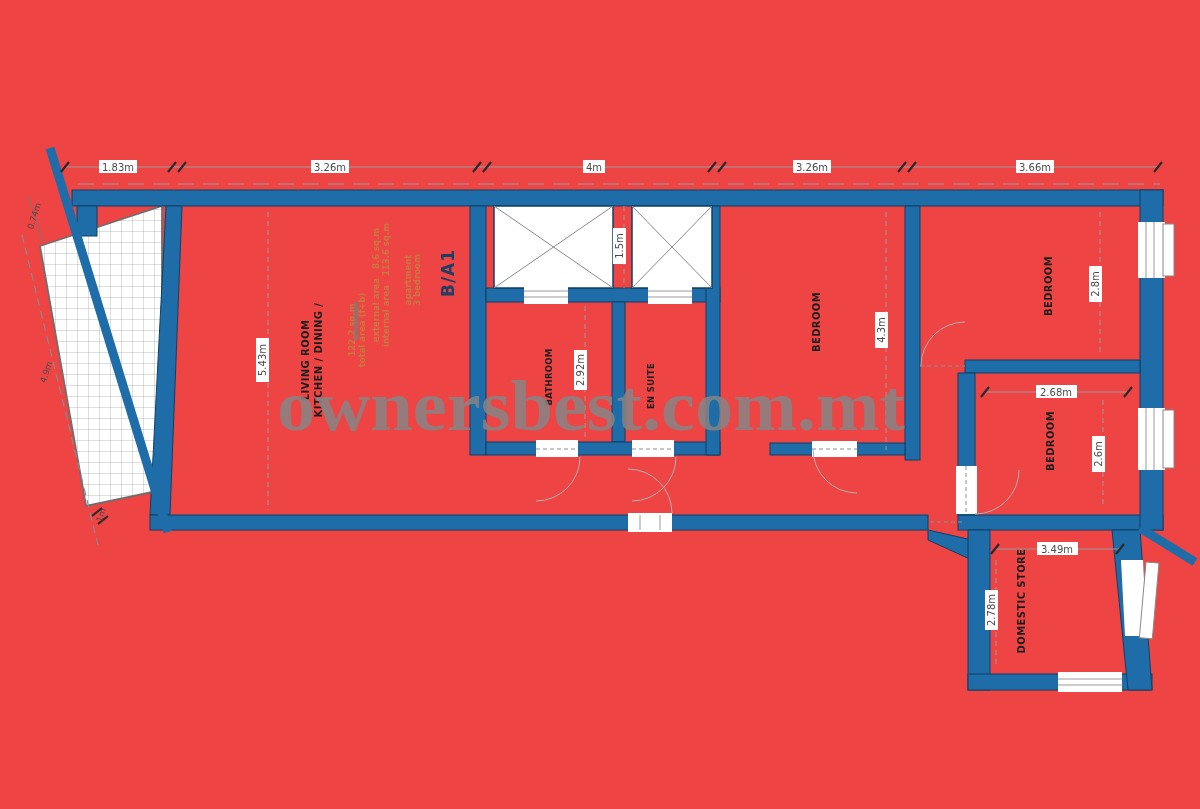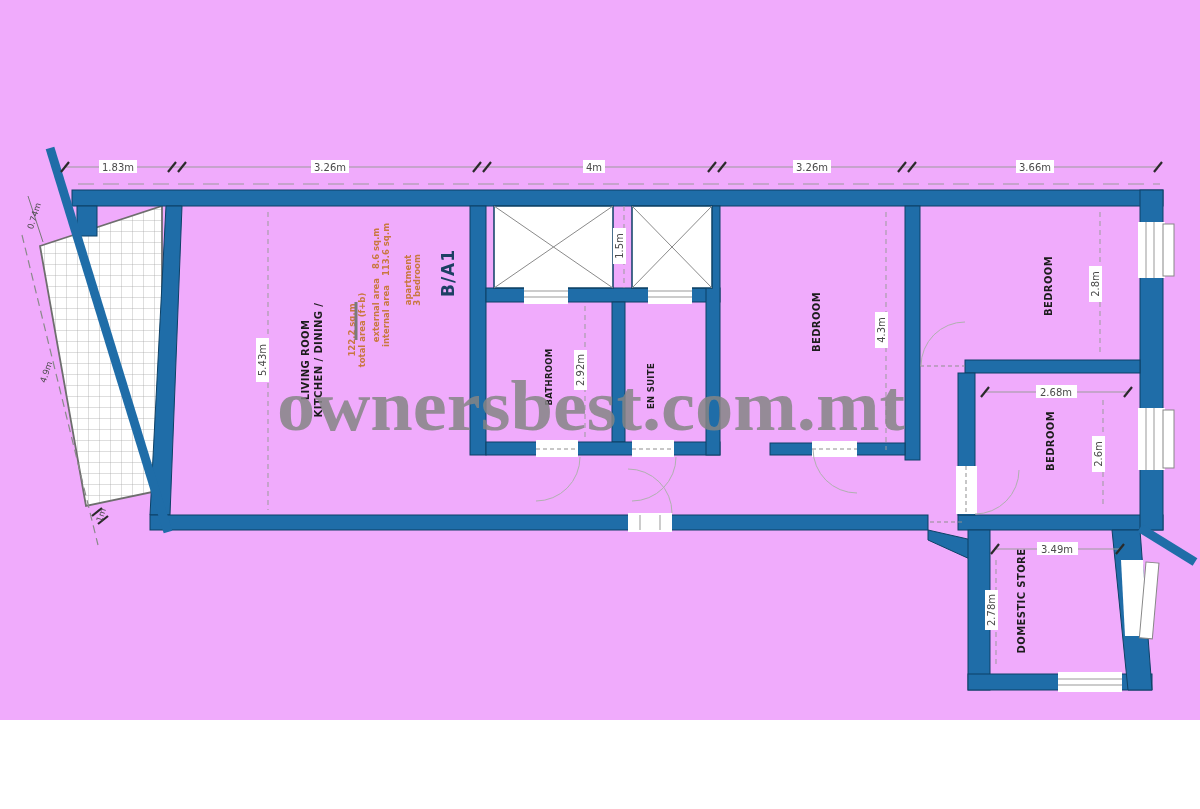--- a/index.html
+++ b/index.html
@@ -1,16 +1,16 @@
 <!DOCTYPE html>
 <html><head>
 <meta charset="utf-8">
 <style>
   html,body{margin:0;padding:0;background:#ffffff;}
-  .canvas{position:relative;width:1200px;height:720px;background:#f0abfc;overflow:hidden;
+  .canvas{position:relative;width:1200px;height:809px;background:#ef4444;overflow:hidden;
           font-family:"DejaVu Sans", sans-serif;}
   svg{display:block;}
   .wall{fill:#1f6da8;stroke:#0d4166;stroke-width:1;}
   .wall-line{stroke:#1f6da8;stroke-width:9;}
   .room{fill:#ffffff;}
   .hatch-border{fill:url(#hatchpat);stroke:#6e6e6e;stroke-width:1.8;}
   .dim-line{stroke:#9b9b9b;stroke-width:1;fill:none;}
   .dim-dash{stroke:#9b9b9b;stroke-width:1;stroke-dasharray:5 4;fill:none;}
   .long-dash{stroke:#9b9b9b;stroke-width:1.2;stroke-dasharray:16 9;fill:none;}
   .bound-dash{stroke:#8a8a8a;stroke-width:1.2;stroke-dasharray:8 5;fill:none;}

